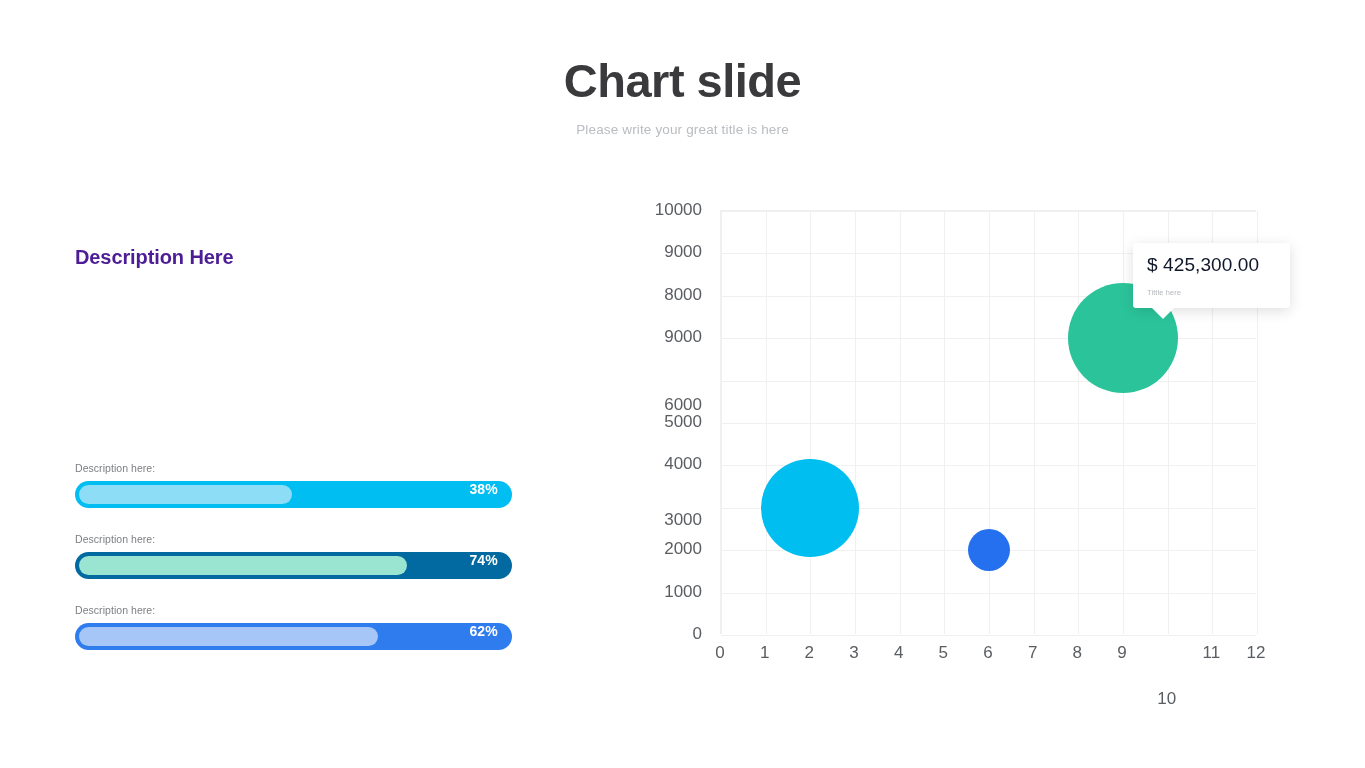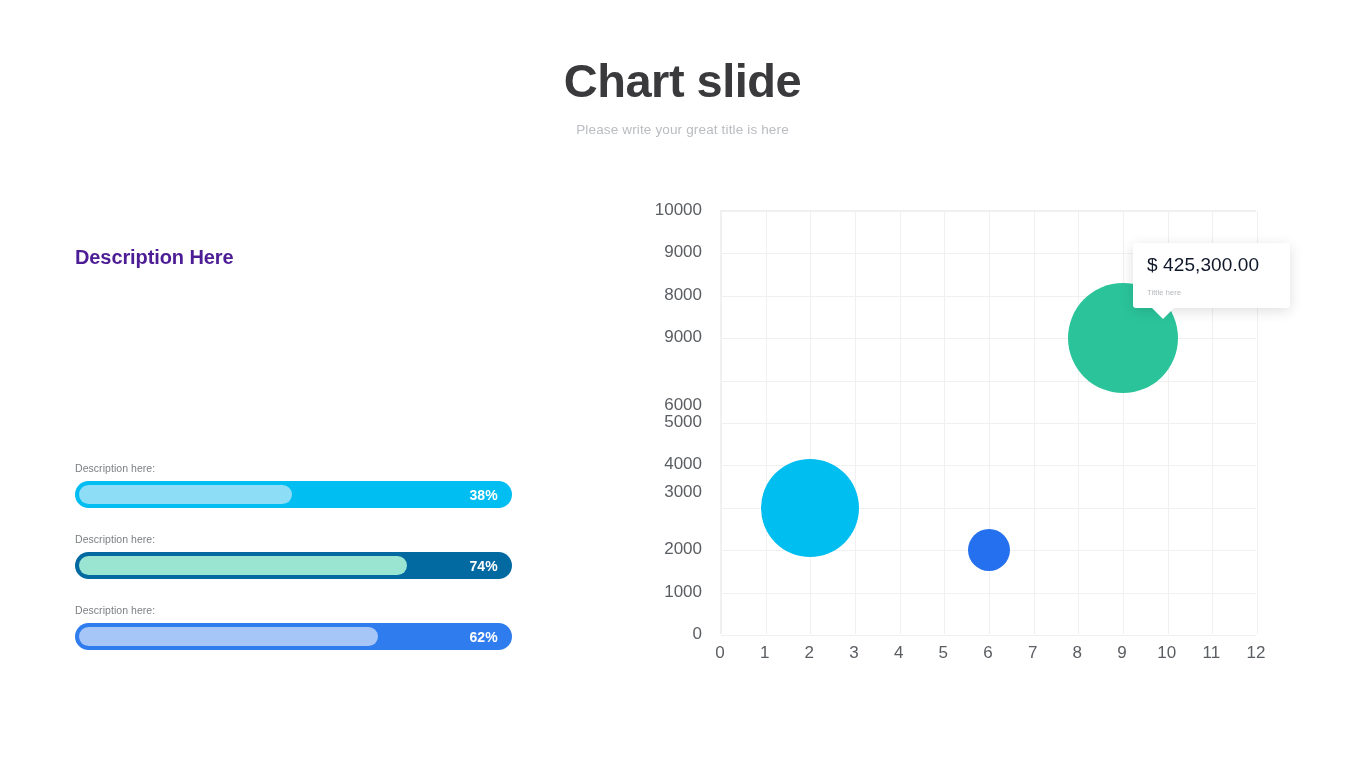--- a/index.html
+++ b/index.html
@@ -36,21 +36,21 @@
 
   
   .bars { position:absolute; left:75px; top:462px; width:437px; }
   .bar-block { margin-bottom:25px; }
   .bar-block:last-child { margin-bottom:0; }
   .bar-label {
     font-size:10.5px; color:#7c7f83; margin-bottom:7px; letter-spacing:0.05px;
   }
   .bar-track {
     position:relative; height:27px; border-radius:14px;
-    display:flex; align-items:center; justify-content:flex-end;
+    display:flex; align-items:flex-start; justify-content:flex-end;
     padding-right:14px;
   }
   .bar-fill {
     position:absolute; left:4px; top:4px; bottom:4px;
     border-radius:12px;
   }
   .bar-pct {
     position:relative; font-size:14px; font-weight:bold; color:#ffffff;
     letter-spacing:0.2px;
   }
@@ -150,21 +150,21 @@
 <div class="chart-wrap">
 
   <div class="y-axis" id="y-axis">
       <div class="y-tick" style="top: 15px;">10000</div>
       <div class="y-tick" style="top: 57.4px;">9000</div>
       <div class="y-tick" style="top: 99.8px;">8000</div>
       <div class="y-tick" style="top: 142.2px;">9000</div>
       <div class="y-tick" style="top: 184.6px; margin-top: 25px;">6000</div>
       <div class="y-tick" style="top: 227px;">5000</div>
       <div class="y-tick" style="top: 269.4px;">4000</div>
-      <div class="y-tick" style="top: 297px;">3000</div>
+      <div class="y-tick" style="top: 325px;">3000</div>
       <div class="y-tick" style="top: 354.2px;">2000</div>
       <div class="y-tick" style="top: 396.6px;">1000</div>
       <div class="y-tick" style="top: 439px;">0</div>
     </div>
 
   <div class="plot" id="plot-area">
       <div class="gridline-v" style="left: 0px;"></div>
       <div class="gridline-v" style="left: 44.6667px;"></div>
       <div class="gridline-v" style="left: 89.3333px;"></div>
       <div class="gridline-v" style="left: 134px;"></div>
@@ -197,21 +197,21 @@
       <div class="x-tick" style="left: 0px;">0</div>
       <div class="x-tick" style="left: 44.6667px;">1</div>
       <div class="x-tick" style="left: 89.3333px;">2</div>
       <div class="x-tick" style="left: 134px;">3</div>
       <div class="x-tick" style="left: 178.667px;">4</div>
       <div class="x-tick" style="left: 223.333px;">5</div>
       <div class="x-tick" style="left: 268px;">6</div>
       <div class="x-tick" style="left: 312.667px;">7</div>
       <div class="x-tick" style="left: 357.333px;">8</div>
       <div class="x-tick" style="left: 402px;">9</div>
-      <div class="x-tick" style="left: 446.667px;">10</div>
+      <div class="x-tick" style="left: 446.667px; margin-top: 46px;">10</div>
       <div class="x-tick" style="left: 491.333px;">11</div>
       <div class="x-tick" style="left: 536px;">12</div>
     </div>
 
   <div class="tooltip">
     <div class="tooltip-value">$ 425,300.00</div>
     <div class="tooltip-sub">Tittle here</div>
     <div class="tooltip-arrow"></div>
   </div>
 

